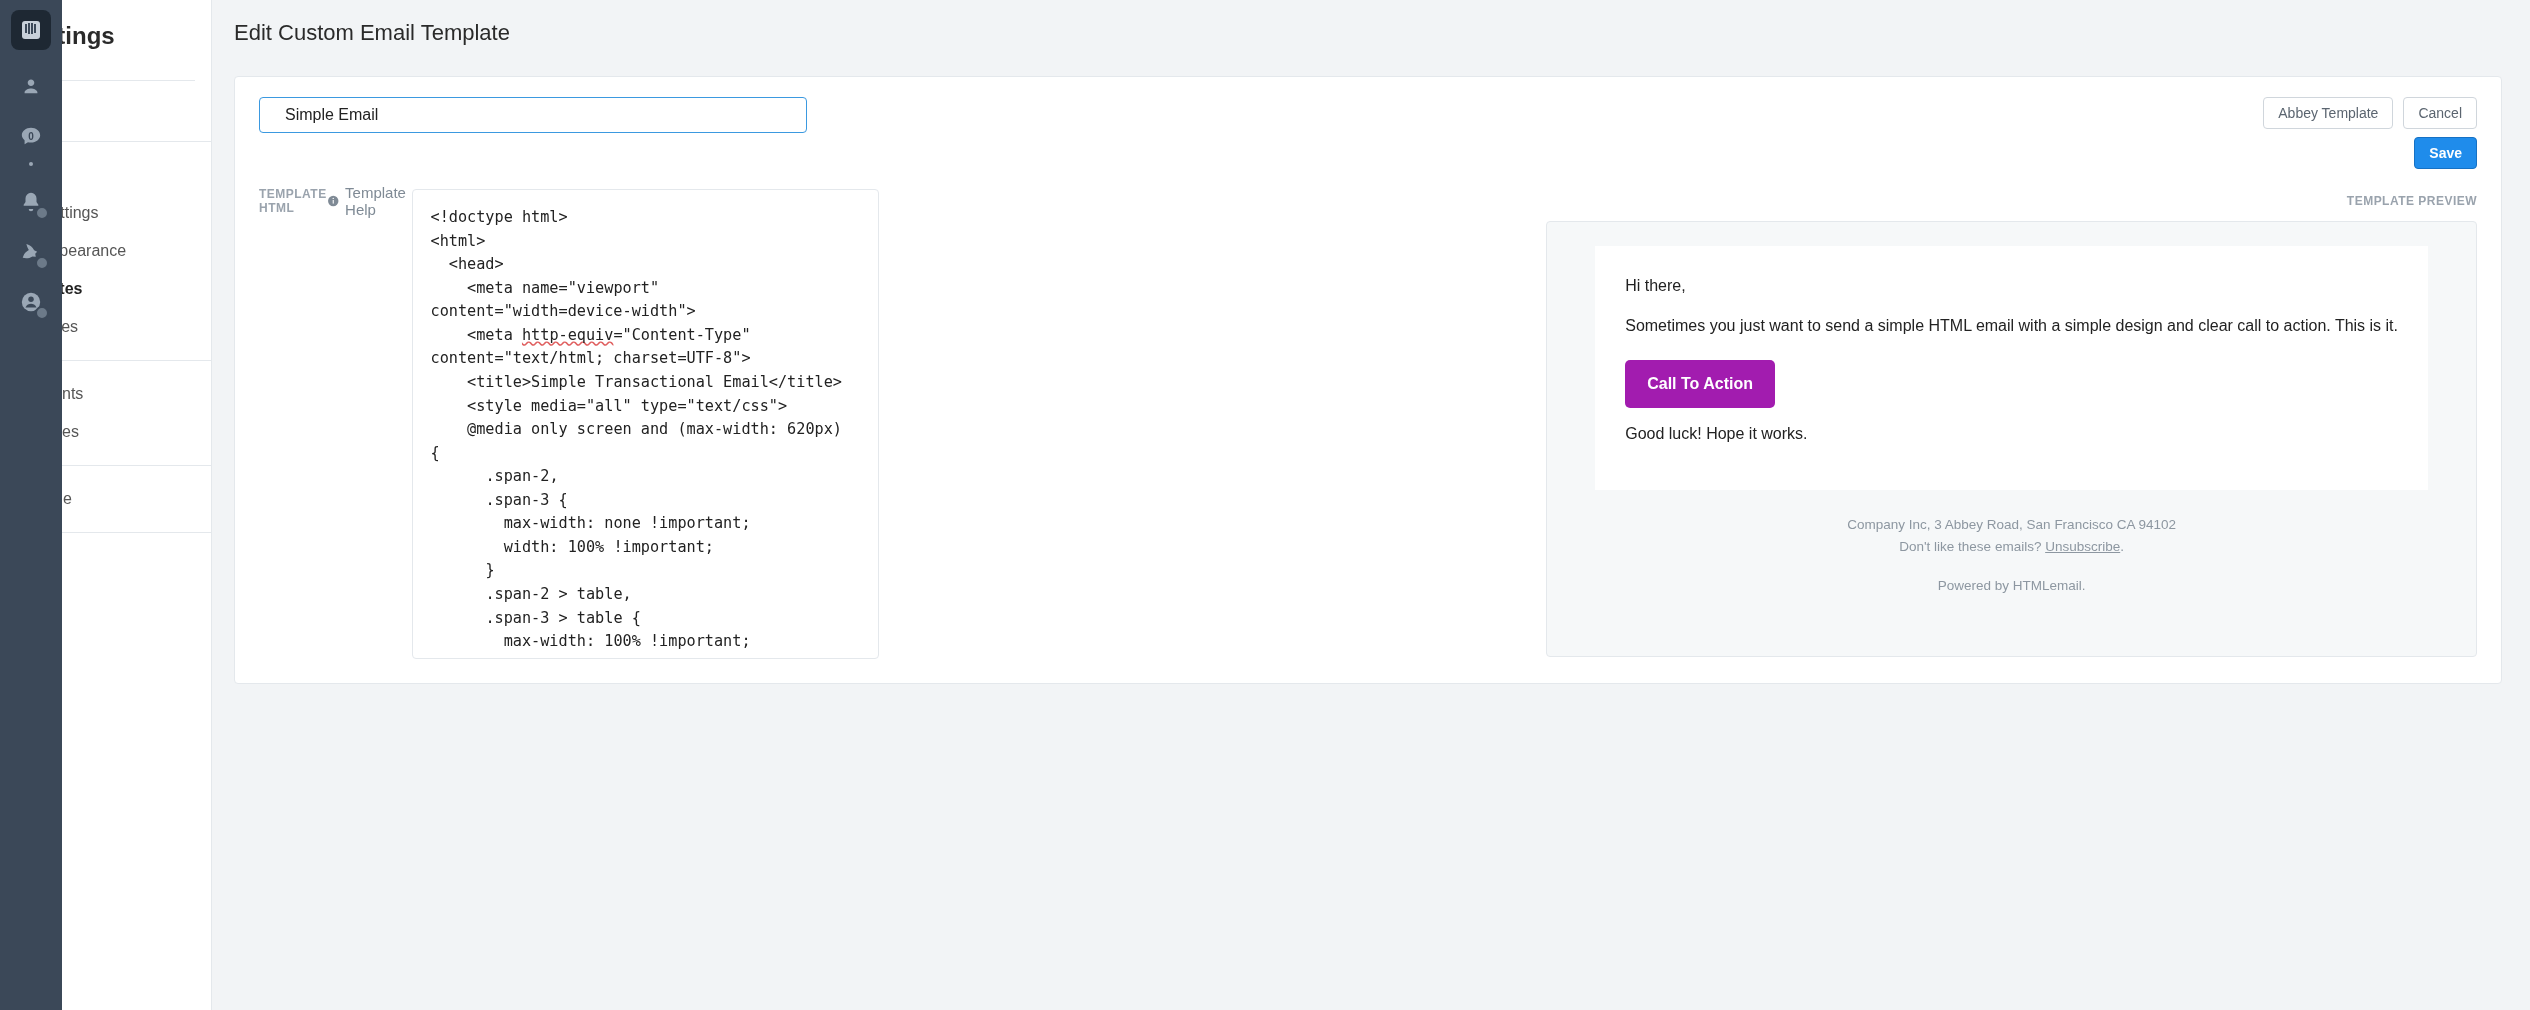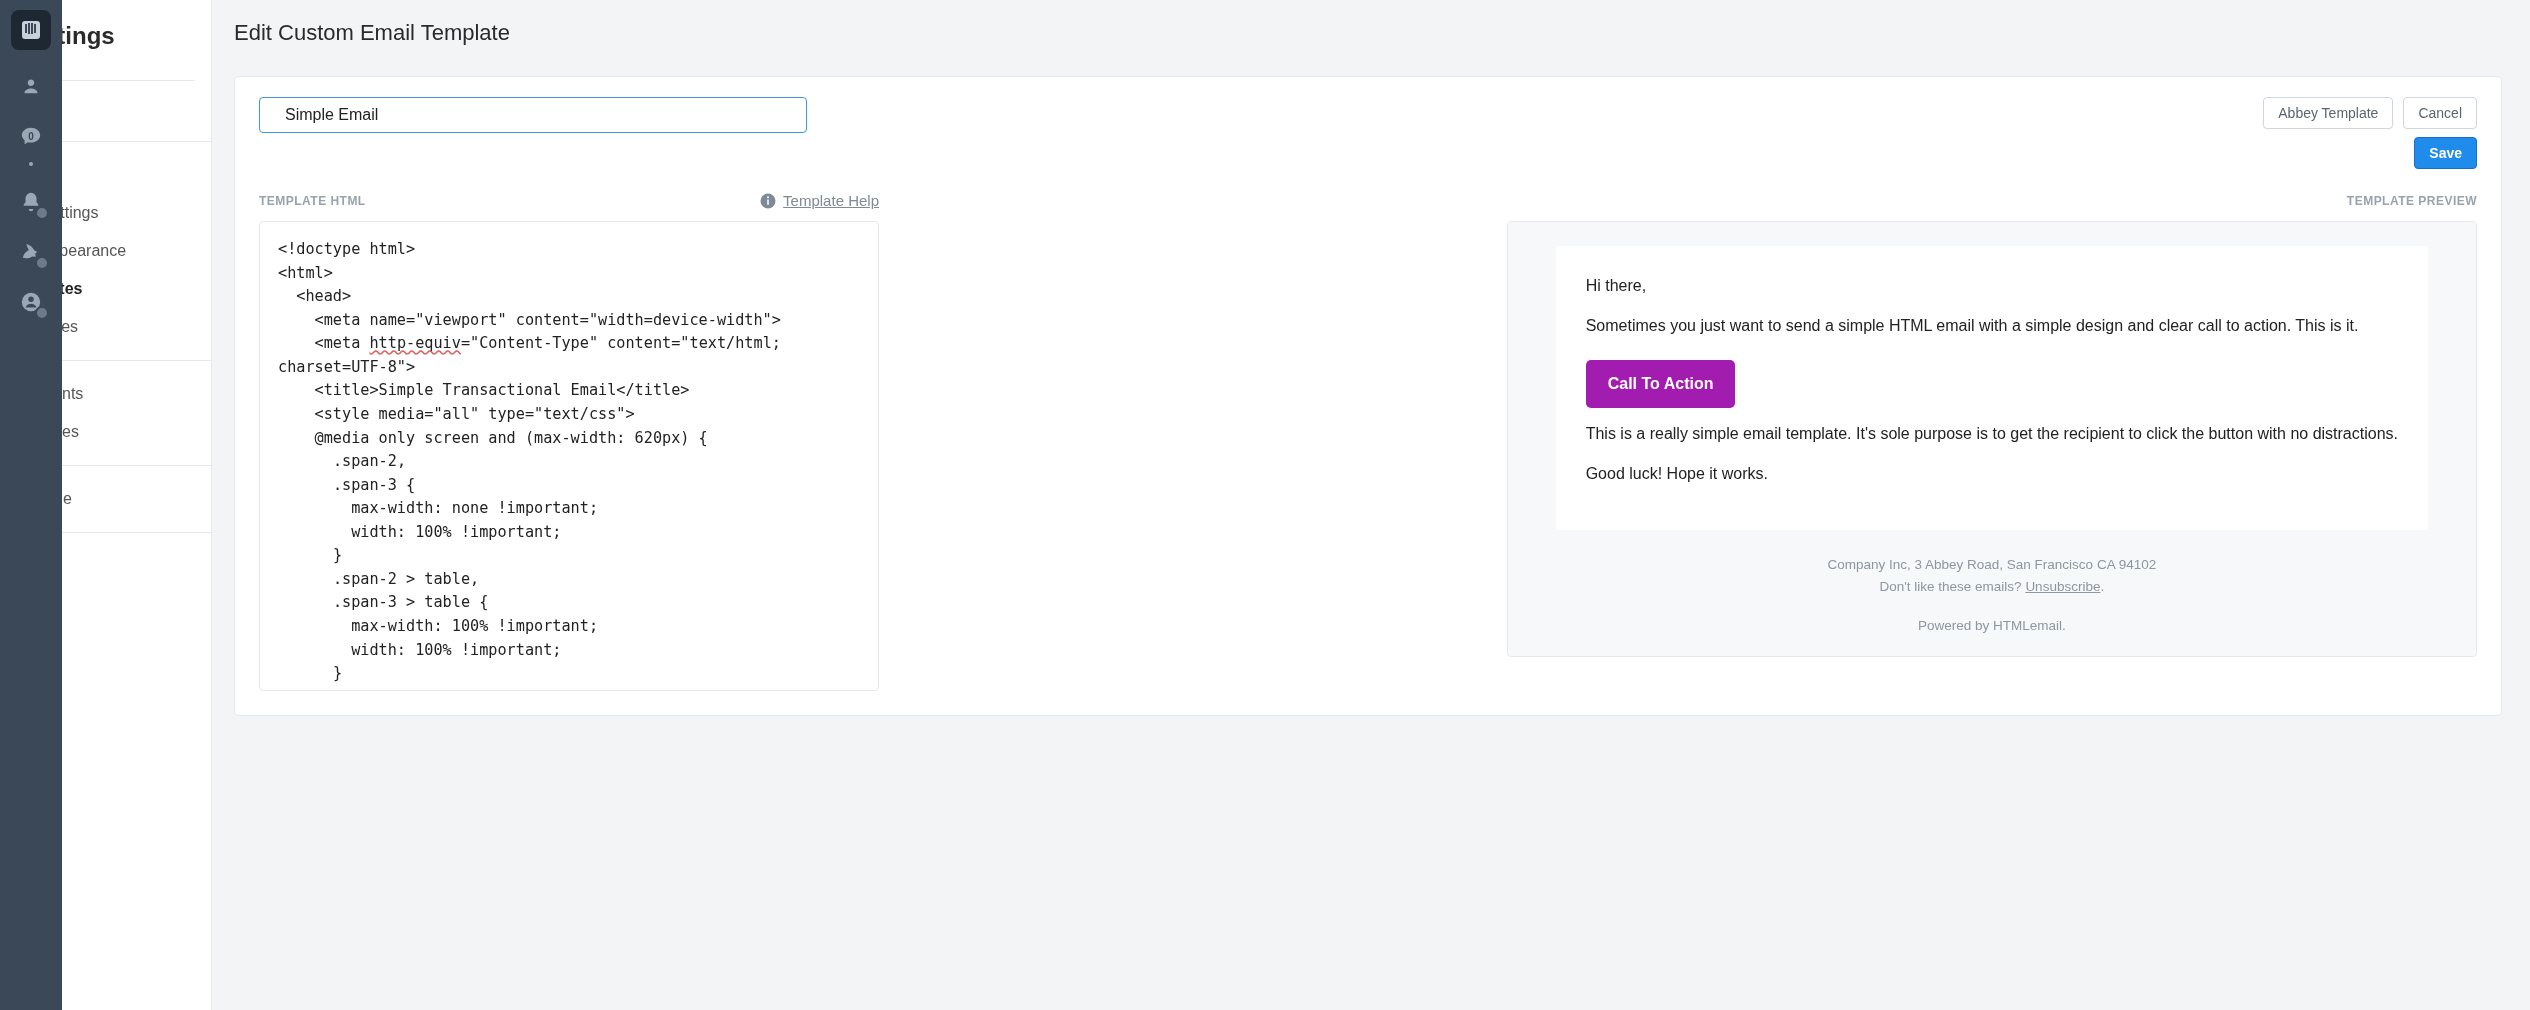--- a/index.html
+++ b/index.html
@@ -32,27 +32,27 @@
 
   .toprow { display:flex; align-items:flex-start; gap:24px; margin-bottom:20px; }
   .name-input { flex:0 0 548px; height:36px; border:1.5px solid #3b99e0; border-radius:4px; padding:0 25px; font-size:16px; color:#222; outline:none; }
   .toprow-spacer { flex:1; }
   .btn { height:32px; padding:0 14px; border-radius:4px; border:1px solid #d0d6dc; background:#fff; color:#5b6570; font-size:14px; cursor:pointer; display:inline-flex; align-items:center; }
   .btn-primary { background:#1f8ceb; border-color:#1671c4; color:#fff; font-weight:600; }
   .btn-stack { display:flex; flex-direction:column; align-items:flex-end; gap:8px; }
   .btn-row { display:flex; gap:10px; }
 
   .panels { display:flex; gap:24px; }
-  .panel-left { flex:0 0 620px; display:flex; flex-direction:column; }
+  .panel-left { flex:0 0 620px; display:flex; }
   .panel-right { flex:1; display:flex; flex-direction:column;align-items:flex-end; }
 
   .panel-header { display:flex; align-items:center; height:24px; margin-bottom:8px; }
   .panel-label { font-size:12px; letter-spacing:0.04em; color:#9aa3ad; font-weight:600; }
   .panel-header .spacer { flex:1; }
-  .help-link { display:flex; gap:6px; color:#7f8a95; font-size:15px; cursor:pointer;text-decoration:underline; }
+  .help-link { display:flex; align-items:center; gap:6px; color:#7f8a95; font-size:15px; cursor:pointer; }
   .help-link svg { width:18px; height:18px; fill:#7f8a95; }
 
   .code-box { border:1px solid #e4e8ec; border-radius:4px; padding:16px 18px; font-family: Menlo, Consolas, monospace; font-size:15.2px; line-height:1.55; color:#222; white-space:pre-wrap; overflow:auto; height:470px; }
   .code-box .squiggle { text-decoration: underline wavy #e06060; text-decoration-skip-ink:none; }
 
   .preview-box { border:1px solid #e4e8ec; border-radius:4px; background:#f6f8f9; padding:24px 0 24px 0; height:436px; overflow:auto; }
   .email-body { background:#ffffff; margin:0 48px 24px 48px; padding:28px 30px 28px 30px; font-size:16px; color:#222; line-height:1.5; }
   .email-body p { margin-bottom:16px; }
   .email-body .cta { display:inline-block; background:#a21caf; color:#fff; font-weight:700; font-size:16px; padding:12px 22px; border-radius:5px; margin:6px 0 14px 0; cursor:pointer; }
   .email-footer { text-align:center; font-size:13.5px; color:#8d97a1; line-height:1.6; padding:0 48px;margin-top:12px; }
@@ -198,21 +198,20 @@
 
         <div class="panel-right">
           <div class="panel-header">
             <span class="panel-label">TEMPLATE PREVIEW</span>
           </div>
           <div class="preview-box">
             <div class="email-body">
               <p>Hi there,</p>
               <p>Sometimes you just want to send a simple HTML email with a simple design and clear call to action. This is it.</p>
               <span class="cta">Call To Action</span>
-              <p>This is a really simple email template. It's sole purpose is to get the recipient to click the button with no distractions.</p>
               <p>Good luck! Hope it works.</p>
             </div>
             <div class="email-footer">
               <div>Company Inc, 3 Abbey Road, San Francisco CA 94102</div>
               <div>
                 <span>Don't like these emails? </span><a href="#">Unsubscribe</a><span>.</span>
               </div>
               <div class="powered">Powered by HTMLemail.</div>
             </div>
           </div>

